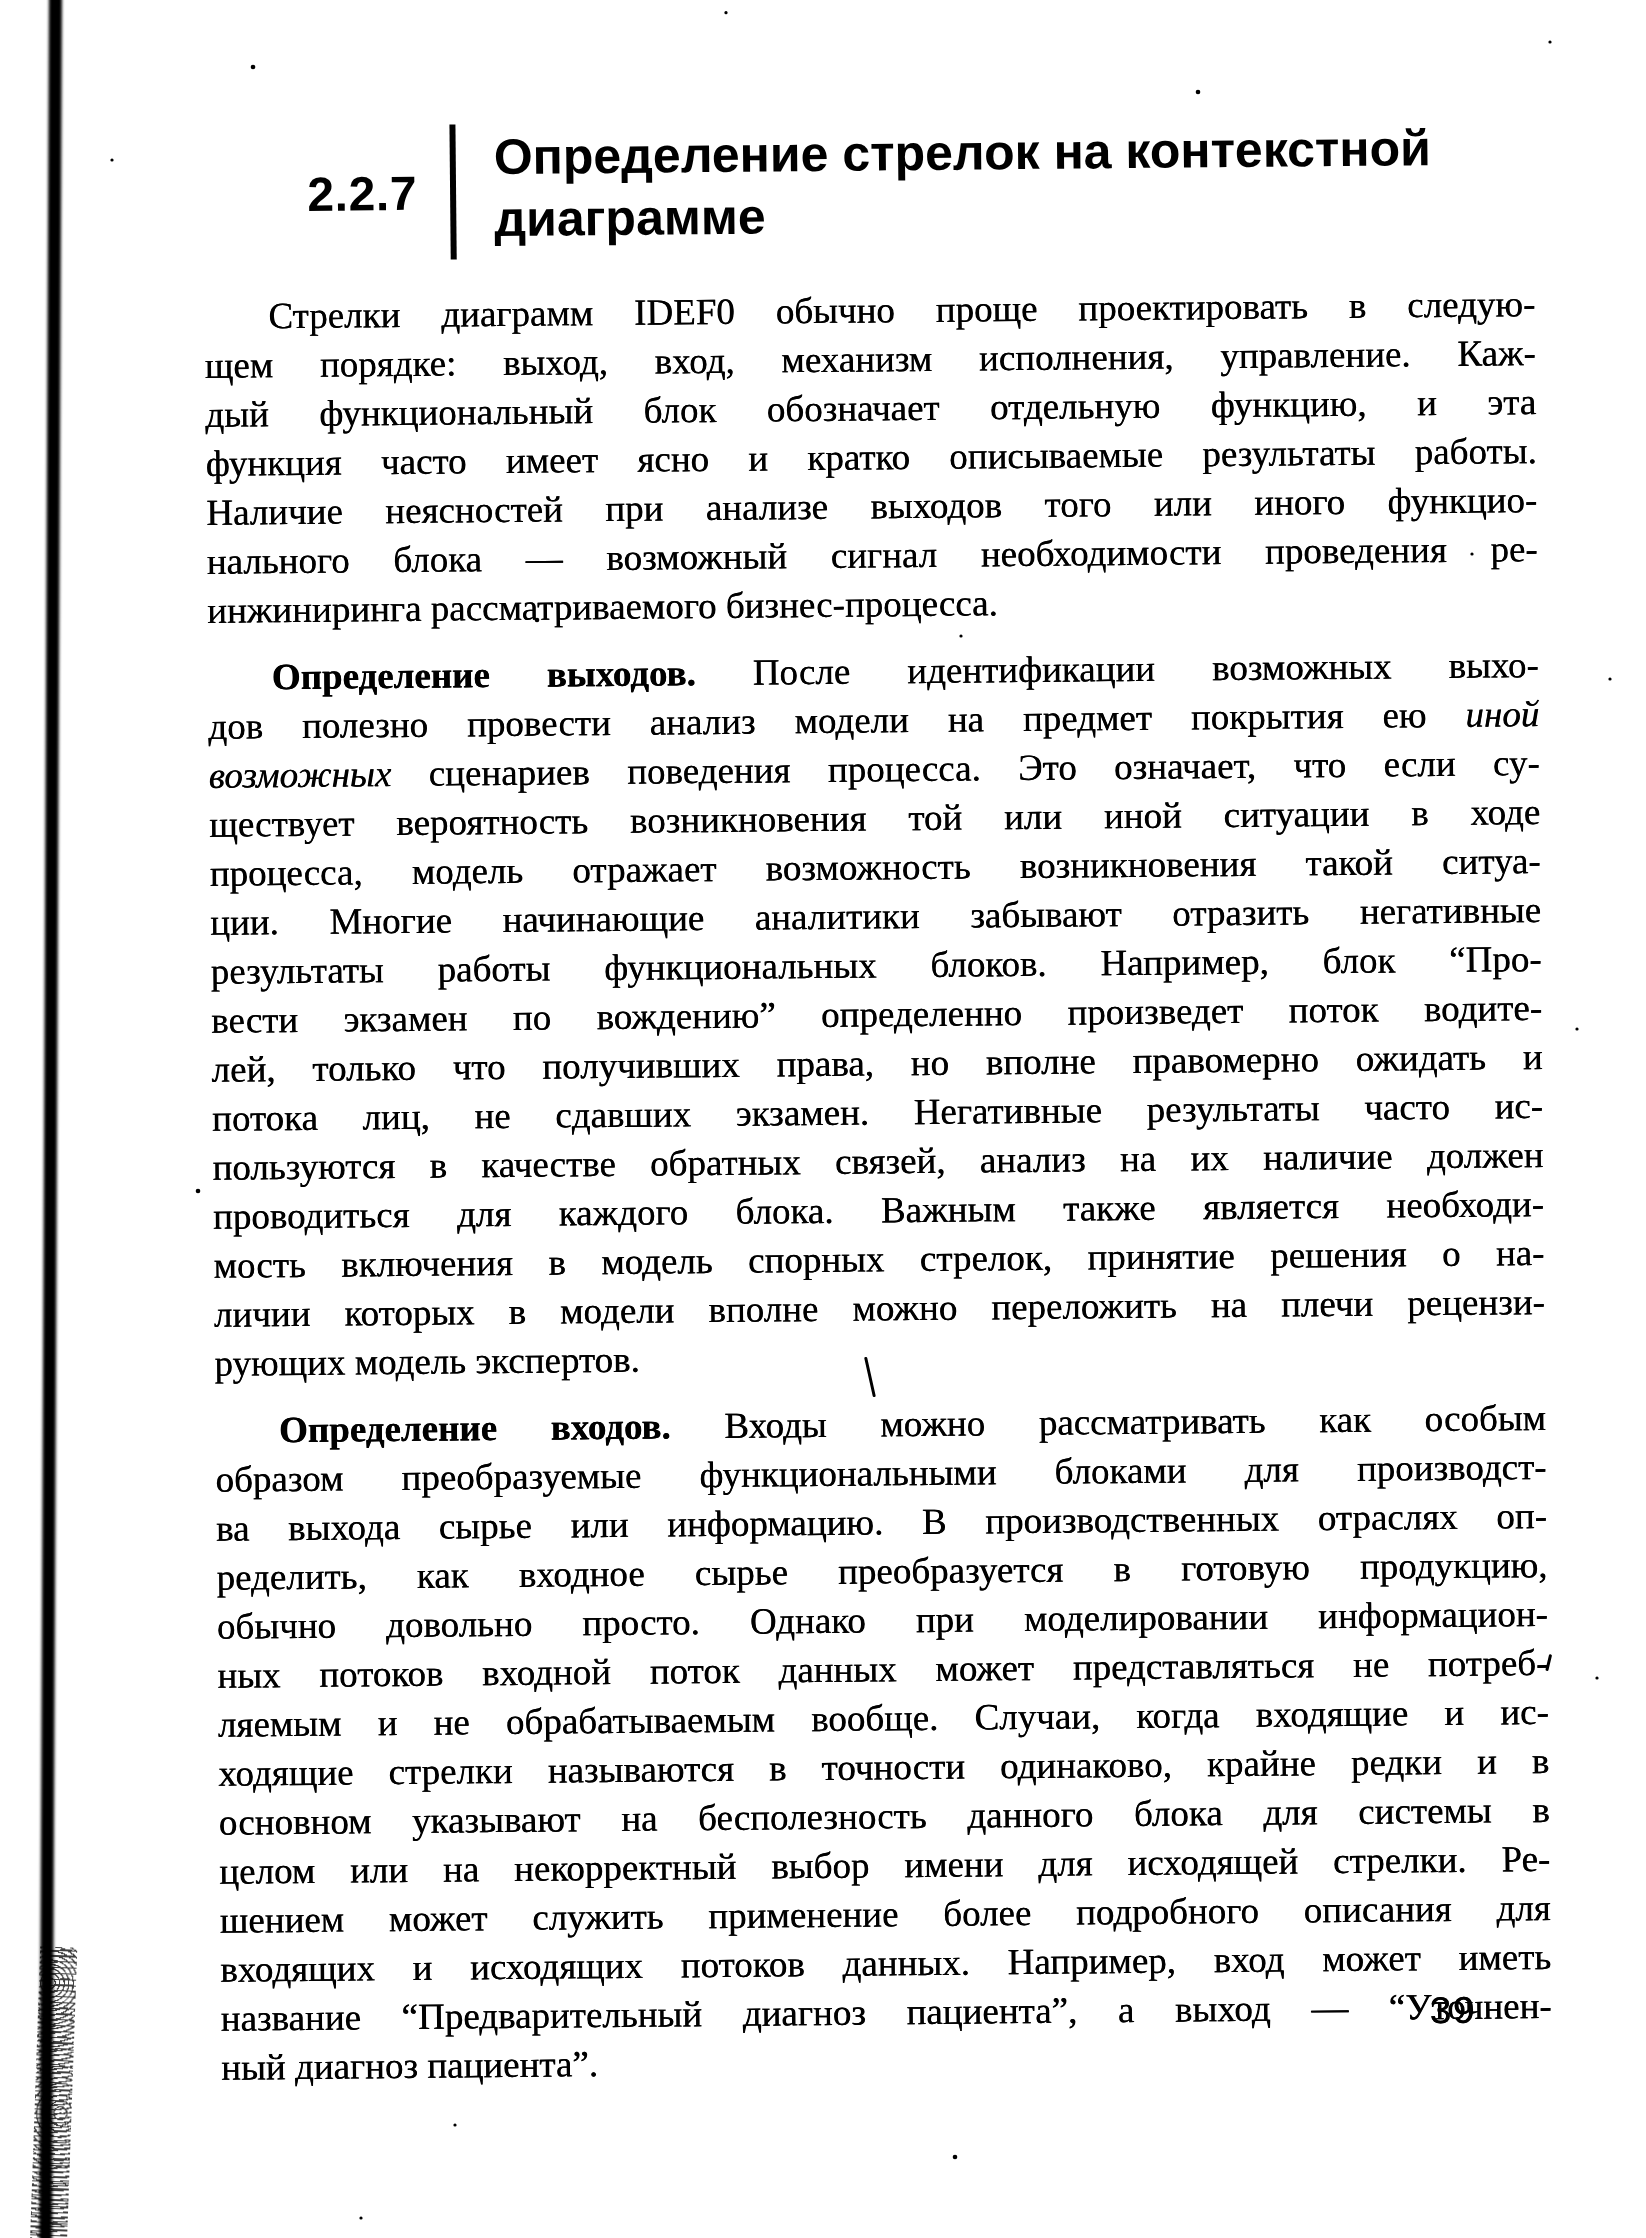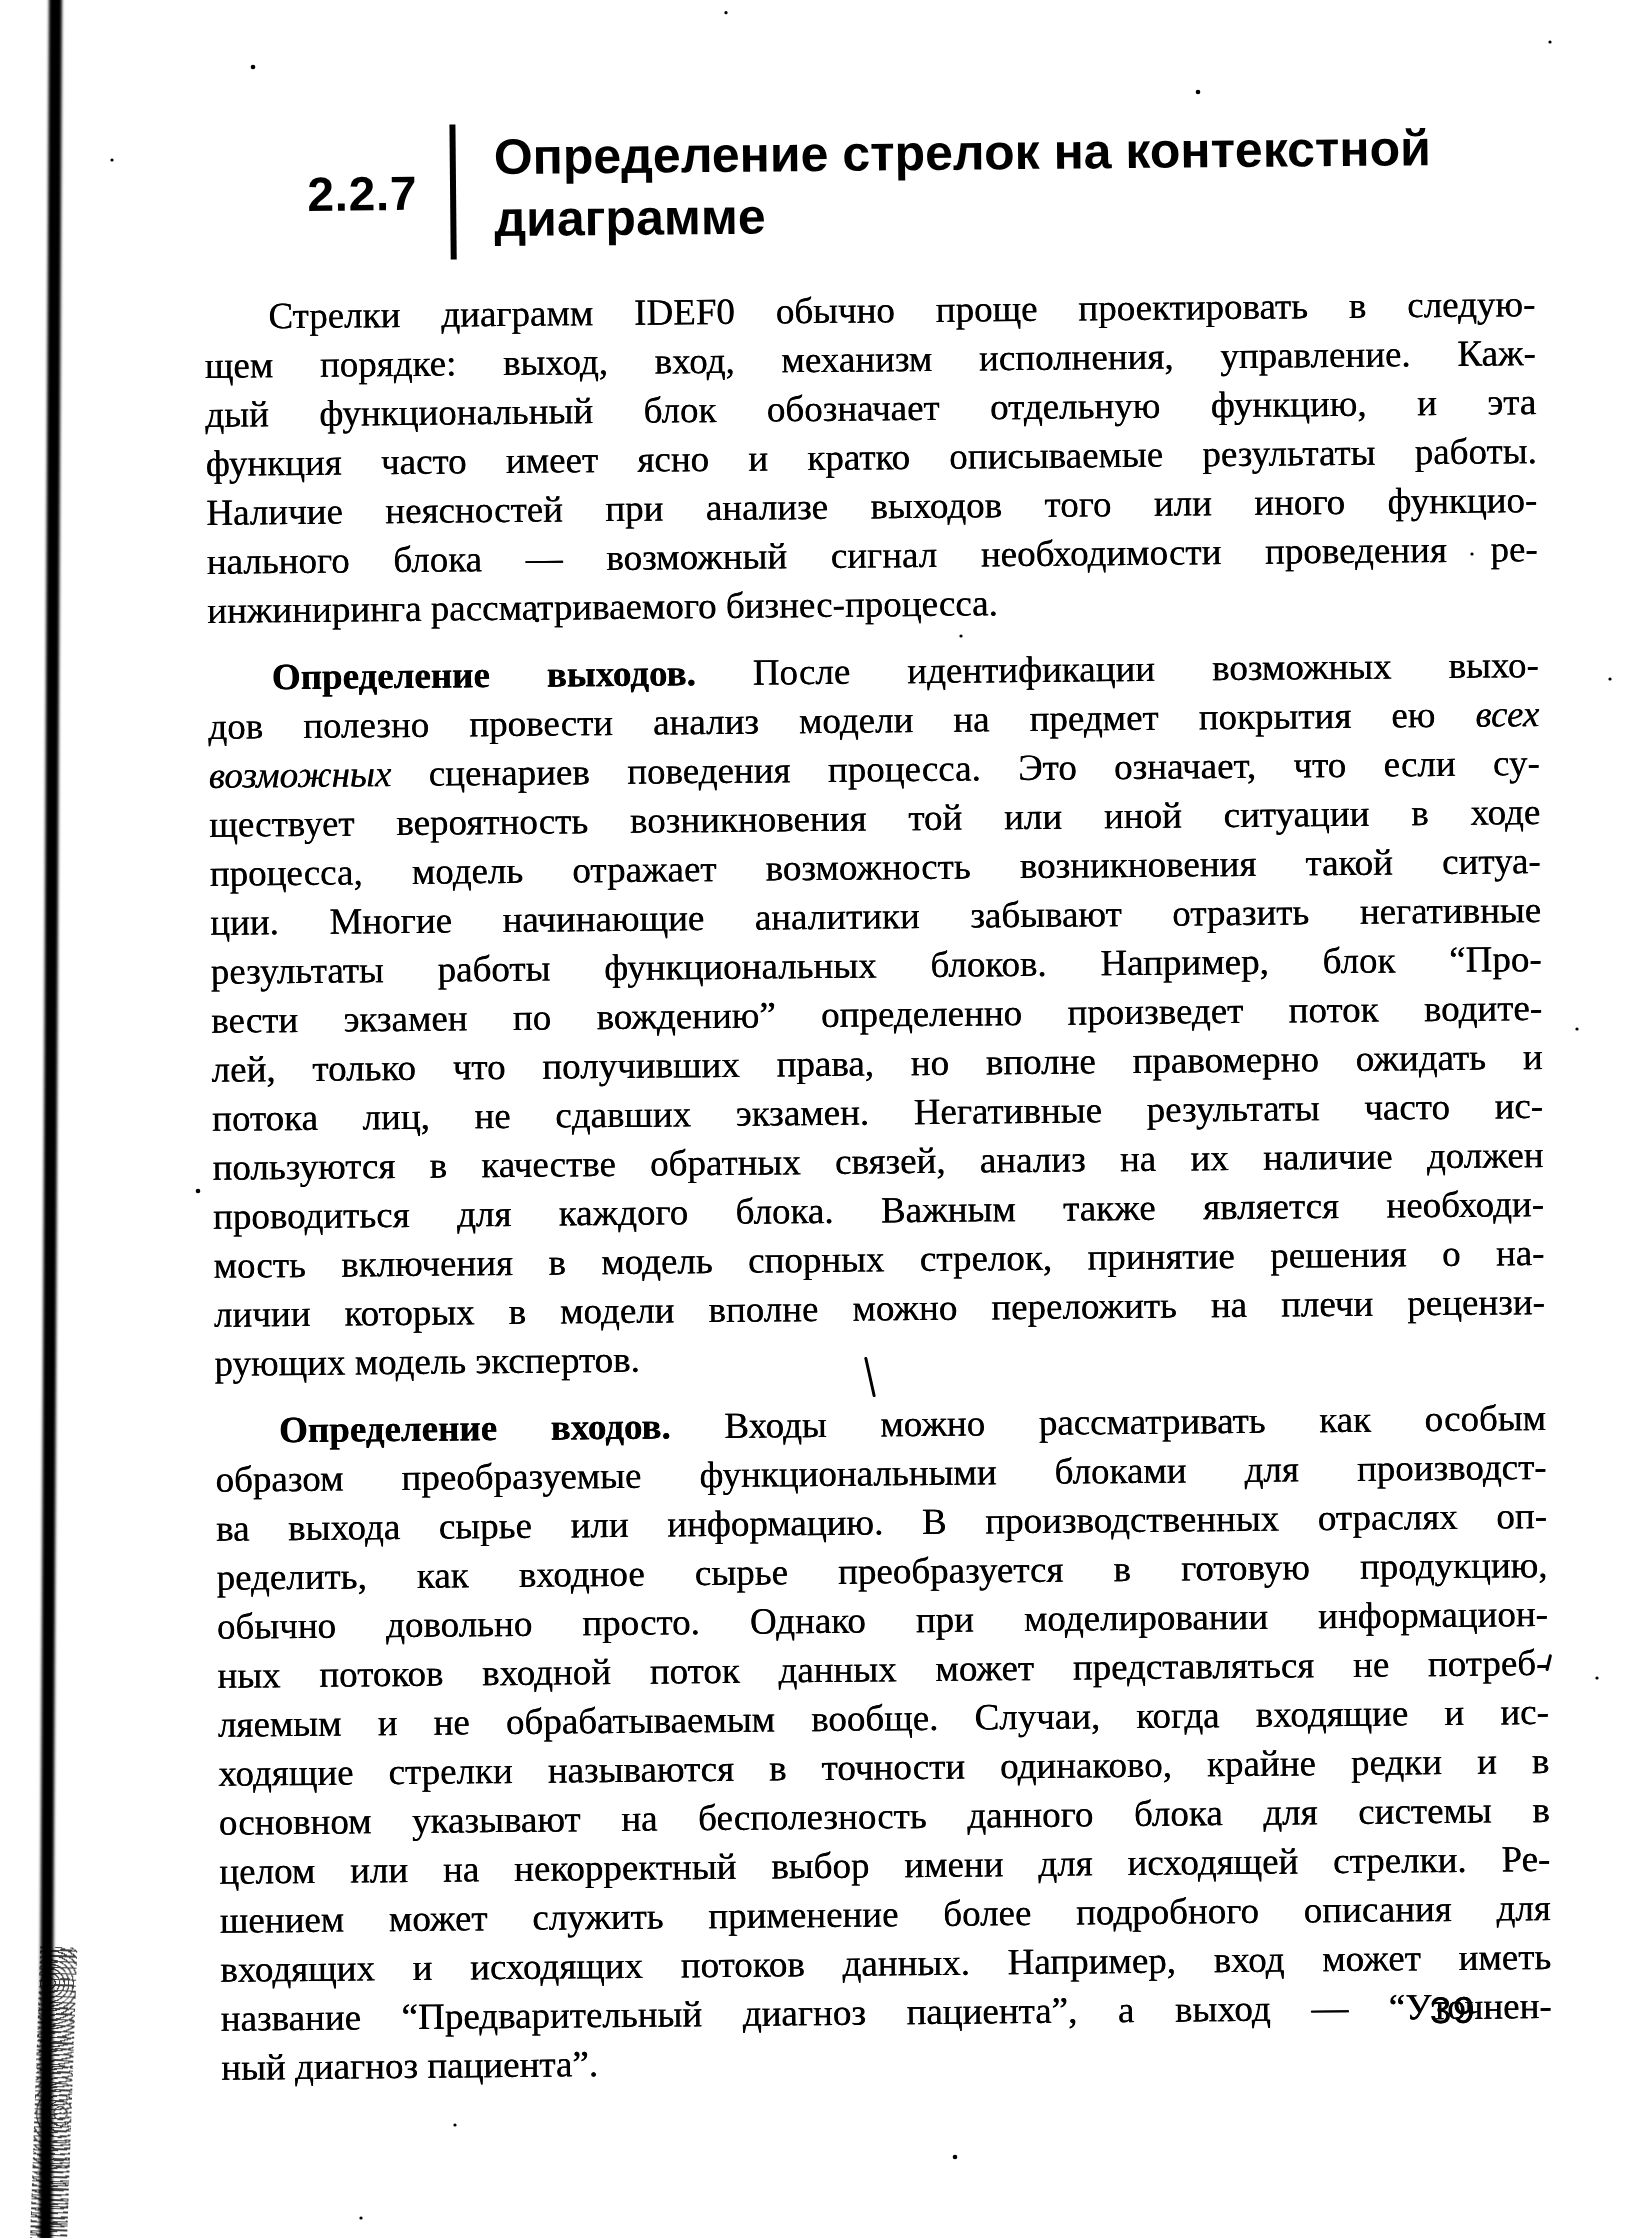--- a/index.html
+++ b/index.html
@@ -122,21 +122,21 @@
         <div class="line first"><span>Стрелки диаграмм IDEF0 обычно проще проектировать в следую-</span></div>
         <div class="line"><span>щем порядке: выход, вход, механизм исполнения, управление. Каж-</span></div>
         <div class="line"><span>дый функциональный блок обозначает отдельную функцию, и эта</span></div>
         <div class="line"><span>функция часто имеет ясно и кратко описываемые результаты работы.</span></div>
         <div class="line"><span>Наличие неясностей при анализе выходов того или иного функцио-</span></div>
         <div class="line"><span>нального блока — возможный сигнал необходимости проведения ре-</span></div>
         <div class="line last"><span>инжиниринга рассматриваемого бизнес-процесса.</span></div>
       </div>
       <div class="para">
         <div class="line first"><span class="b">Определение выходов.</span><span> После идентификации возможных выхо-</span></div>
-        <div class="line"><span>дов полезно провести анализ модели на предмет покрытия ею </span><span class="i">всех</span></div>
+        <div class="line"><span>дов полезно провести анализ модели на предмет покрытия ею </span><span class="i">иной</span></div>
         <div class="line"><span class="i">возможных</span><span> сценариев поведения процесса. Это означает, что если су-</span></div>
         <div class="line"><span>ществует вероятность возникновения той или иной ситуации в ходе</span></div>
         <div class="line"><span>процесса, модель отражает возможность возникновения такой ситуа-</span></div>
         <div class="line"><span>ции. Многие начинающие аналитики забывают отразить негативные</span></div>
         <div class="line"><span>результаты работы функциональных блоков. Например, блок “Про-</span></div>
         <div class="line"><span>вести экзамен по вождению” определенно произведет поток водите-</span></div>
         <div class="line"><span>лей, только что получивших права, но вполне правомерно ожидать и</span></div>
         <div class="line"><span>потока лиц, не сдавших экзамен. Негативные результаты часто ис-</span></div>
         <div class="line"><span>пользуются в качестве обратных связей, анализ на их наличие должен</span></div>
         <div class="line"><span>проводиться для каждого блока. Важным также является необходи-</span></div>

